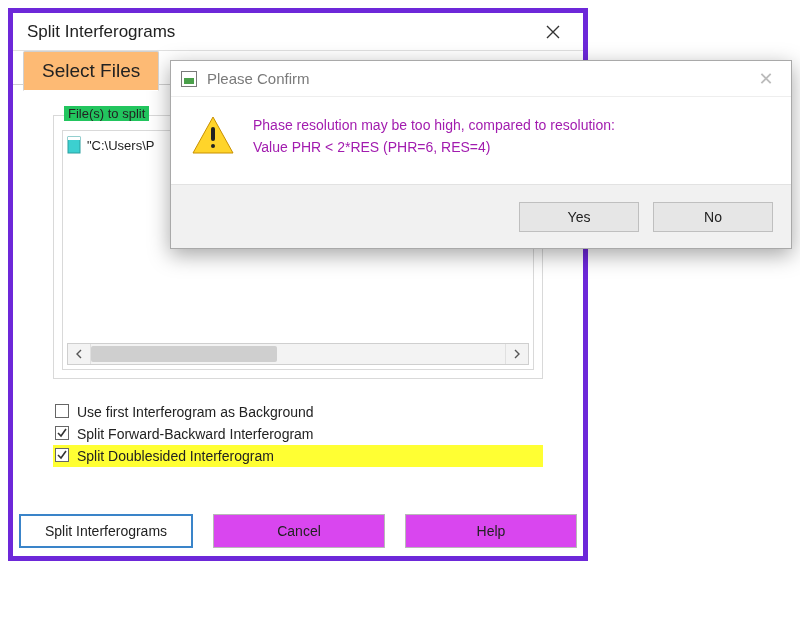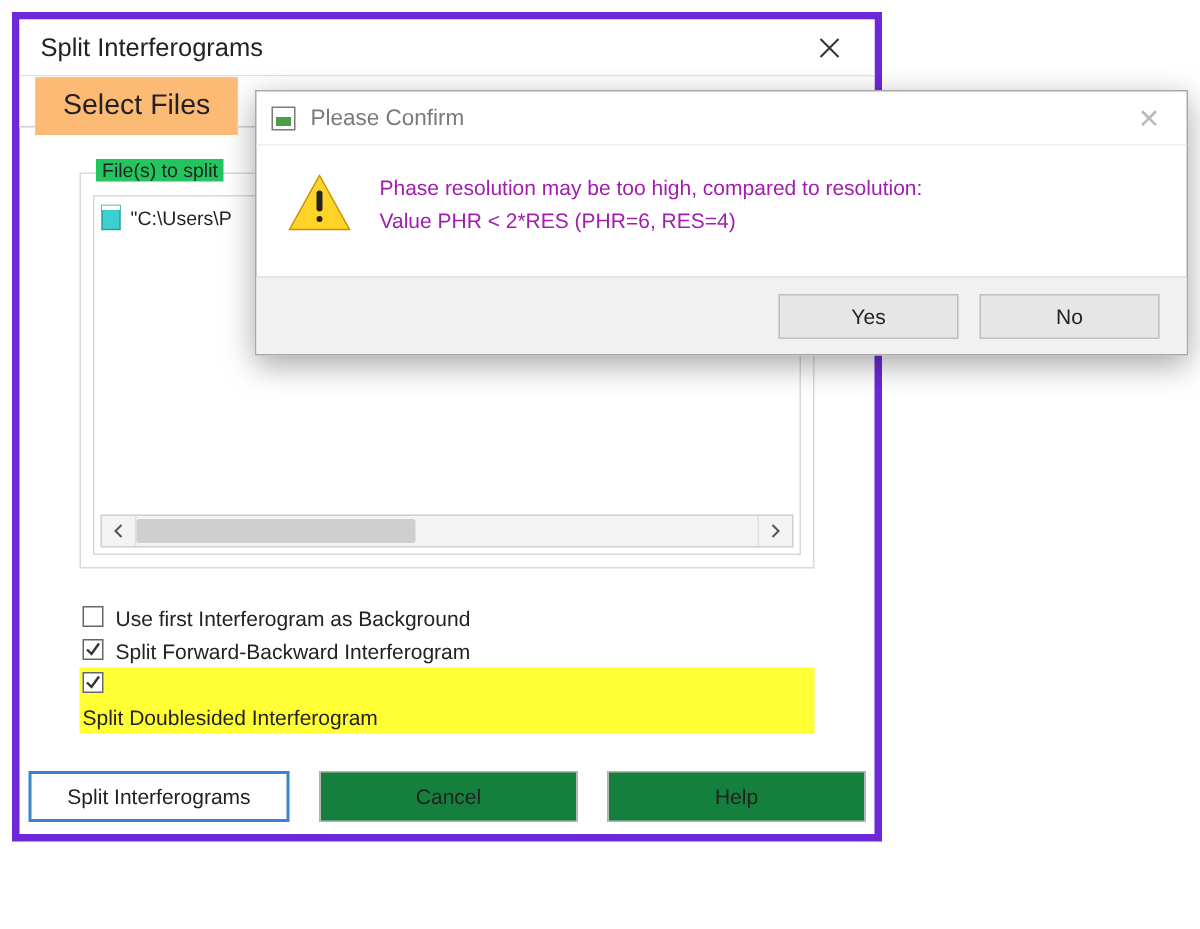--- a/index.html
+++ b/index.html
@@ -141,42 +141,41 @@
   }
   .check-row {
     display:flex;
     align-items:flex-start;
     gap:8px;
     padding:3px 2px;
     font-size:14px;
   }
   .check-row.hilite {
     background:#ffff33;
-    flex-direction:column;
   }
   .checkbox {
     width:14px; height:14px;
     border:1px solid #666;
     display:flex; align-items:center; justify-content:center;
     background:#fff;
     flex-shrink:0;
   }
   .checkbox.checked svg { display:block; }
   .checkbox svg { display:none; }
 
   .button-bar {
     position:absolute;
     left:6px; right:6px; bottom:8px;
     display:flex;
     gap:20px;
   }
   .wbtn {
     flex:1;
     height:34px;
-    background:#15803d;
+    background:#d946ef;
     border:1px solid #b8b8b8;
     display:flex;
     align-items:center;
     justify-content:center;
     font-size:14px;
   }
   .wbtn.primary {
     border:2px solid #3a84c9;
     background:#fff;
   }
@@ -230,21 +229,21 @@
     line-height:1.45;
     font-size:14px;
     color:#a21caf;
   }
   .dlg-body .msg { flex:1; }
   .dlg-body .msg p { margin:0 0 2px 0; }
 
   .dlg-footer {
     background:#f1f1f1;
     border-top:1px solid #e2e2e2;
-    height:52px;
+    height:64px;
     display:flex;
     align-items:center;
     justify-content:flex-end;
     gap:14px;
     padding:0 18px;
   }
   .dbtn {
     width:120px;
     height:30px;
     background:#e6e6e6;

